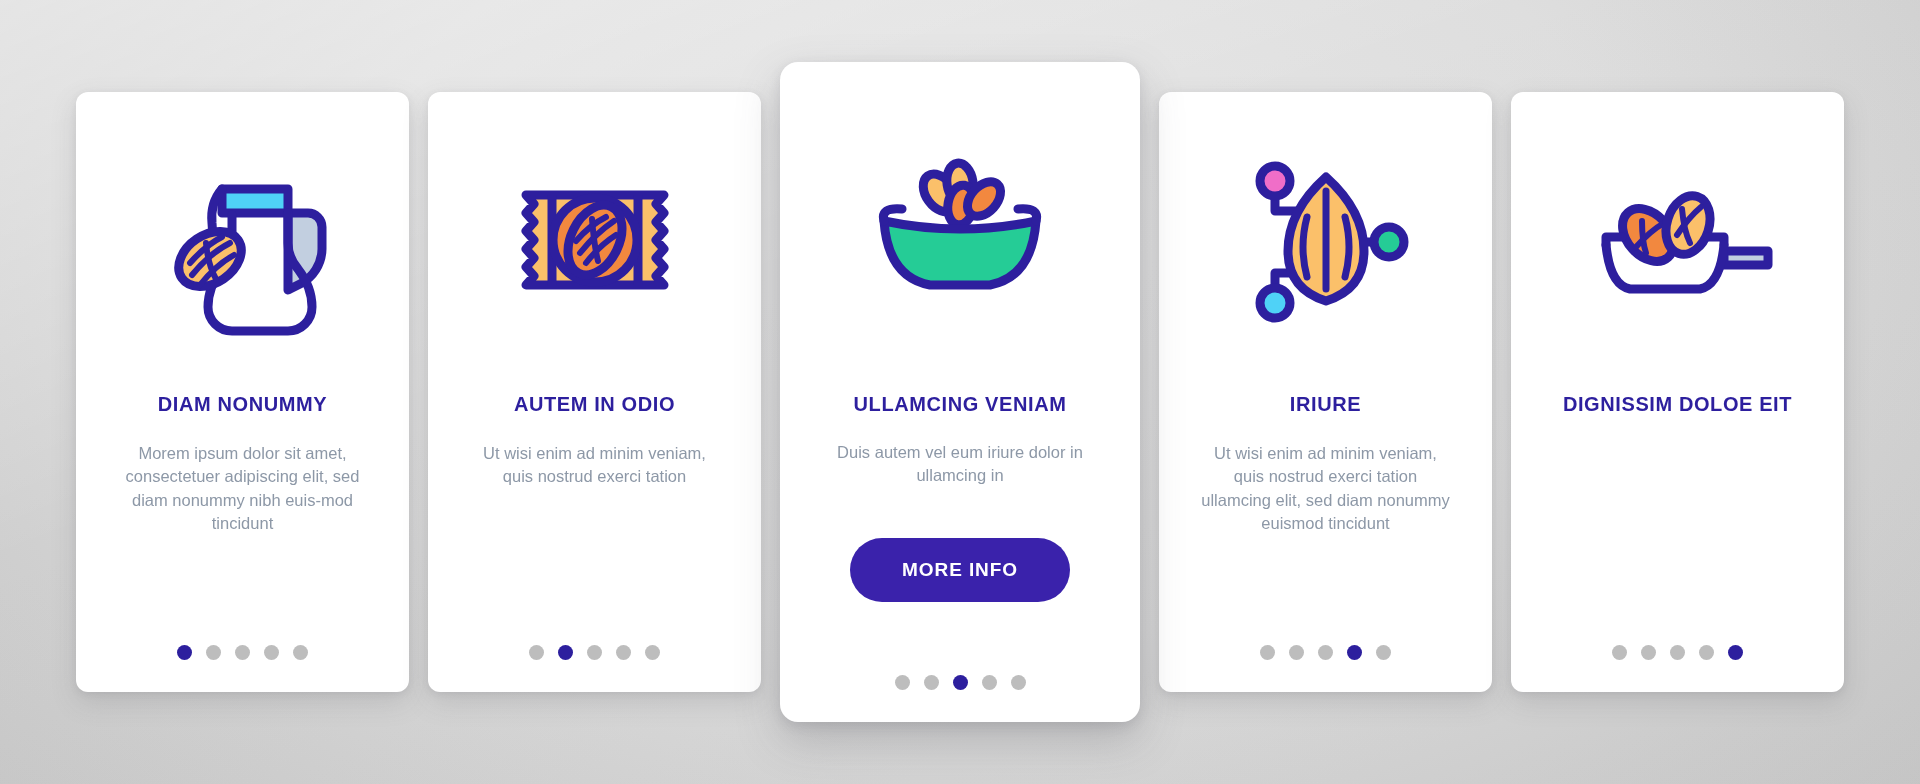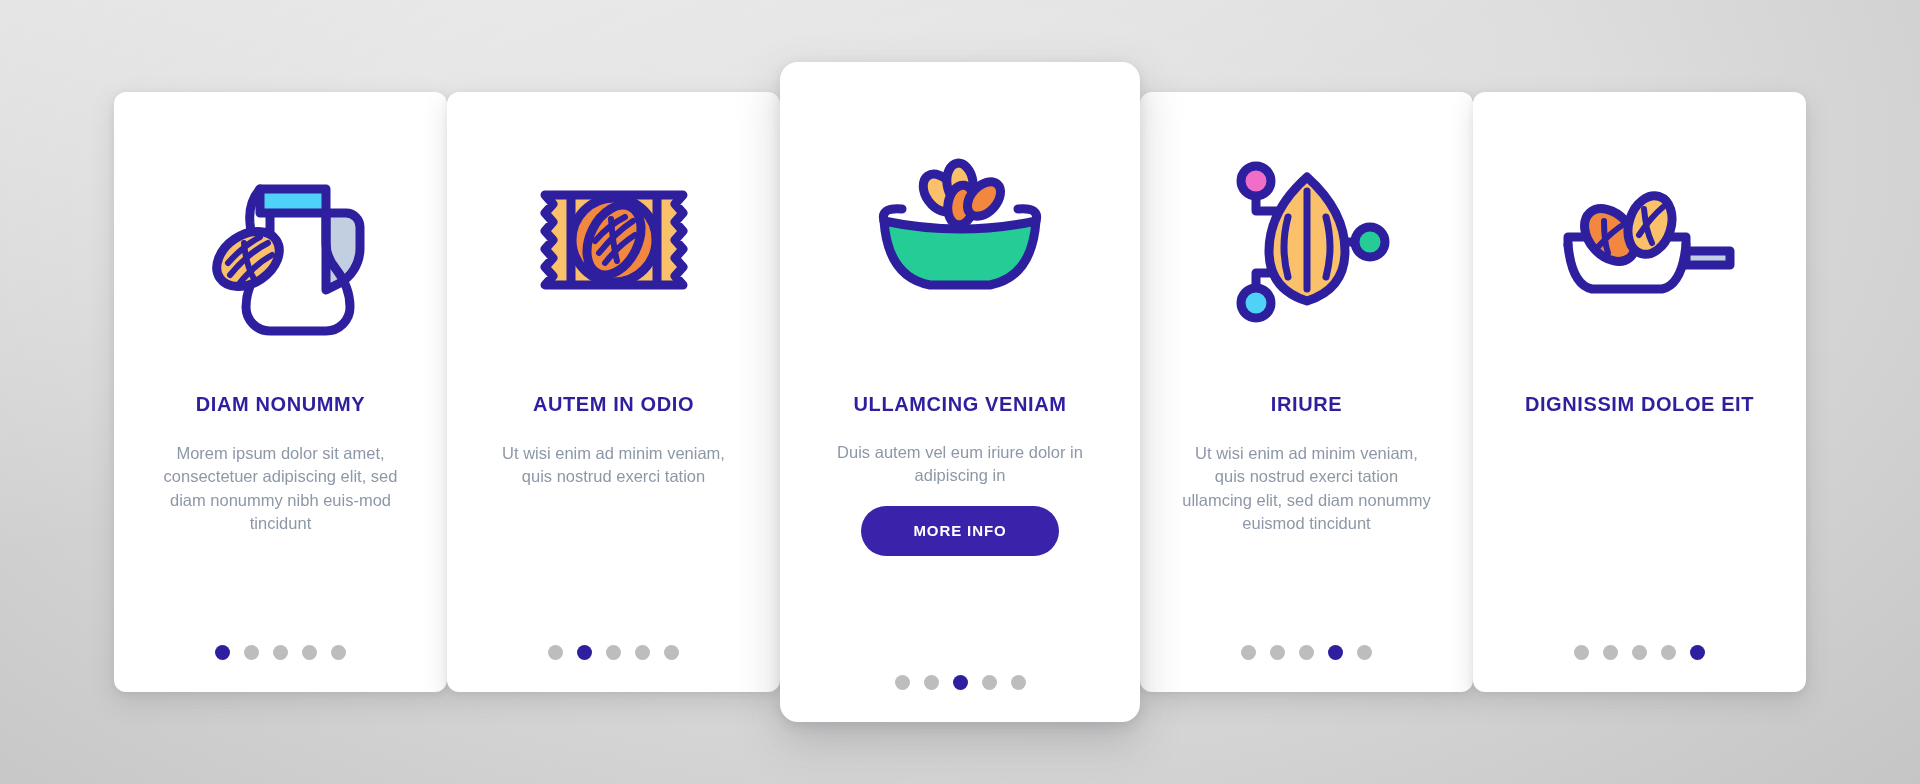--- a/index.html
+++ b/index.html
@@ -28,20 +28,21 @@
     pointer-events: none;
     background: linear-gradient(160deg, rgba(255,255,255,0.45) 0%, rgba(255,255,255,0.0) 38%, rgba(150,150,150,0.10) 100%);
   }
 
   .cards {
     position: absolute;
     inset: 0;
     display: flex;
     align-items: center;
     justify-content: center;
+    gap: 19px;
     z-index: 2;
   }
 
   .card {
     position: relative;
     width: 333px;
     height: 600px;
     background: #ffffff;
     border-radius: 12px;
     box-shadow: 0 10px 26px rgba(90,90,95,0.18), 0 2px 7px rgba(90,90,95,0.10);
@@ -83,37 +84,37 @@
     line-height: 1.2;
     margin: 0;
     text-transform: uppercase;
   }
 
   .card-body {
     color: #8d98a7;
     font-size: 16.5px;
     line-height: 1.42;
     text-align: center;
-    margin: 26px 0 0 0;
+    margin: 26px 0 8px 0;
     max-width: 250px;
   }
   .card.featured .card-body {
     max-width: 252px;
     margin-top: 25px;
   }
 
   .more-info-btn {
-    margin-top: 18px;
+    margin-top: 42px;
     background: #3a22ab;
     color: #ffffff;
     border: none;
     border-radius: 40px;
     padding: 0 52px;
-    height: 50px;
-    font-size: 15px;
+    height: 64px;
+    font-size: 19px;
     font-weight: bold;
     letter-spacing: 0.9px;
     font-family: "Liberation Sans", sans-serif;
     cursor: pointer;
     text-transform: uppercase;
   }
 
   .dots {
     position: absolute;
     bottom: 32px;
@@ -204,21 +205,21 @@
             <ellipse cx="80" cy="66" rx="14" ry="21" transform="rotate(-36 80 66)" fill="#fbc06a" stroke="#2d1f9e" stroke-width="9"></ellipse>
             <ellipse cx="100" cy="56" rx="13" ry="20" transform="rotate(-8 100 56)" fill="#fbc06a" stroke="#2d1f9e" stroke-width="9"></ellipse>
             <ellipse cx="101" cy="78" rx="13" ry="20" transform="rotate(10 101 78)" fill="#f2883f" stroke="#2d1f9e" stroke-width="9"></ellipse>
             <ellipse cx="124" cy="72" rx="13" ry="20" transform="rotate(42 124 72)" fill="#f2883f" stroke="#2d1f9e" stroke-width="9"></ellipse>
           </g>
           <path d="M24 94 q76 16 152 0 q-4 56 -46 64 h-60 q-42 -8 -46 -64 z" fill="#25cc96" stroke="#2d1f9e" stroke-width="9" stroke-linejoin="round"></path>
           <path d="M24 94 q-4 -14 18 -12 M176 94 q4 -14 -18 -12" fill="none" stroke="#2d1f9e" stroke-width="9" stroke-linecap="round"></path>
         </svg>
       </div>
       <h2 class="card-title">ULLAMCING VENIAM</h2>
-      <p class="card-body">Duis autem vel eum iriure dolor in adipiscing in</p>
+      <p class="card-body">Duis autem vel eum iriure dolor in ullamcing in</p>
       <button class="more-info-btn">MORE INFO</button>
       <div class="dots">
         <span class="dot"></span>
         <span class="dot"></span>
         <span class="dot active"></span>
         <span class="dot"></span>
         <span class="dot"></span>
       </div>
     </div>
 

